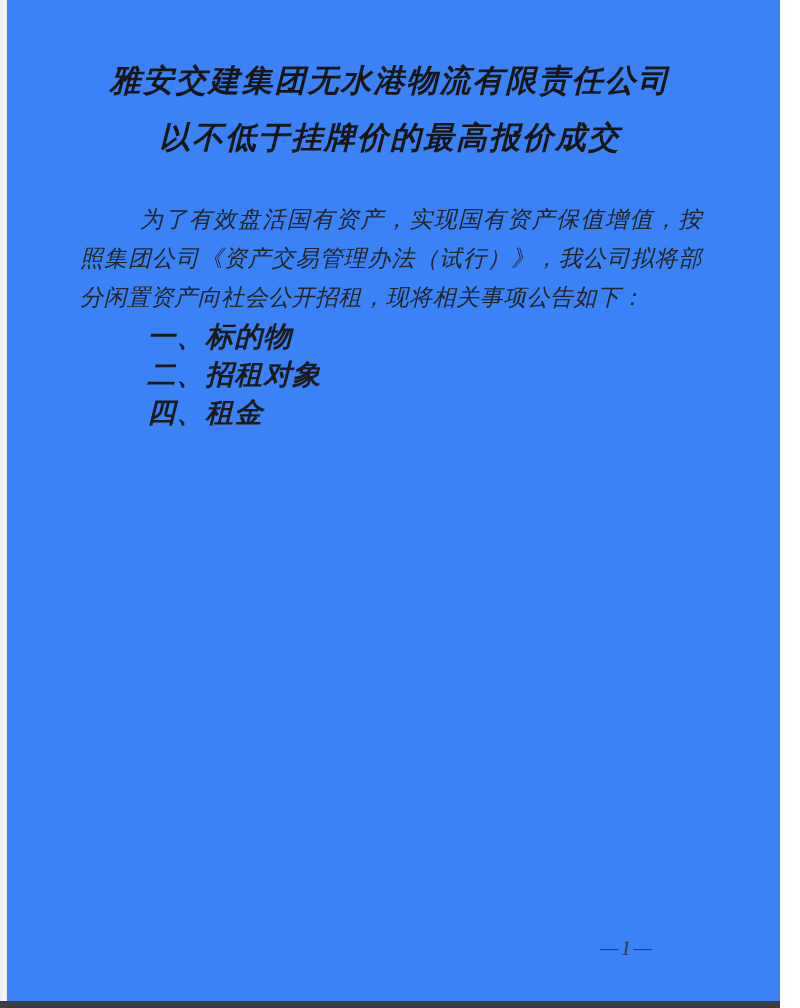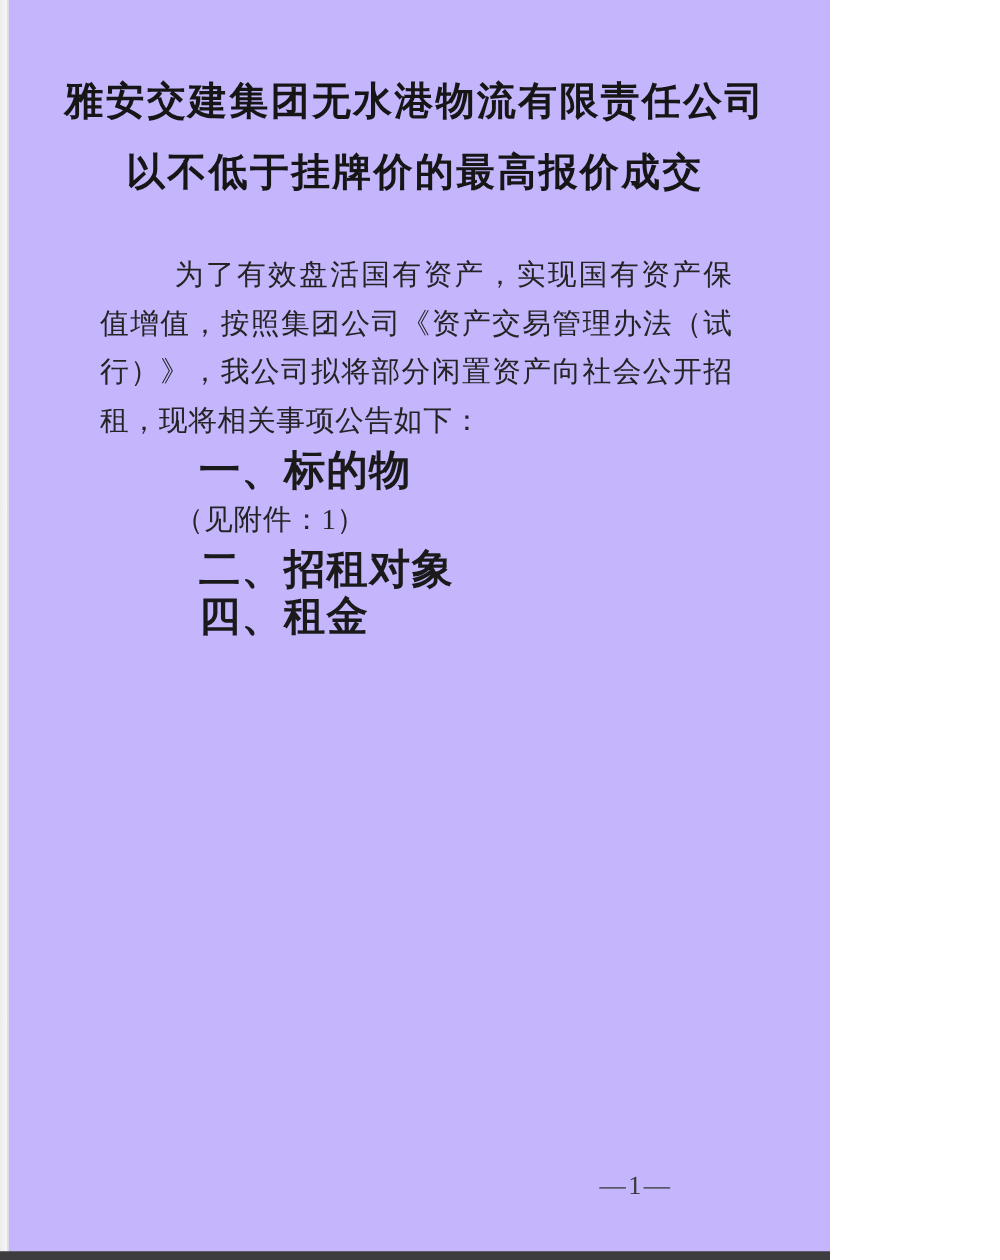--- a/index.html
+++ b/index.html
@@ -2,26 +2,27 @@
 <html><head>
 <meta charset="utf-8">
 <style>
   html, body {
     margin: 0;
     padding: 0;
     background: #ffffff;
   }
   .page {
     position: relative;
-    width: 664px;
+    width: 780px;
     height: 1008px;
-    background: #c4b5fd;
+    background: #3b82f6;
     overflow: hidden;
     color: #1f1f1f;
     font-family: "Liberation Serif", "DejaVu Serif", serif;
+    font-style: italic;
   }
   .scan-left-edge {
     position: absolute;
     left: 0;
     top: 0;
     width: 6px;
     height: 100%;
     background: linear-gradient(to right, #ececec, #f7f7f7);
     border-right: 1px solid #e4e4e4;
   }
@@ -56,21 +57,21 @@
     color: #242424;
   }
   .para {
     margin: 0;
     text-indent: 2.6em;
   }
   .section-heading {
     margin: 2px 0;
     font-family: "Liberation Sans", "DejaVu Sans", sans-serif;
     font-weight: 700;
-    font-size: 33px;
+    font-size: 28px;
     line-height: 36px;
     letter-spacing: 1px;
     text-indent: 2.4em;
     color: #1a1a1a;
   }
   .page-number {
     position: absolute;
     top: 936px;
     right: 126px;
     font-size: 21px;
@@ -89,21 +90,20 @@
   <h1 class="doc-title">
     <span class="title-line">雅安交建集团无水港物流有限责任公司</span>
     <span class="title-line">以不低于挂牌价的最高报价成交</span>
   </h1>
 
   <div class="doc-body">
 
     <p class="para">为了有效盘活国有资产，实现国有资产保值增值，按照集团公司《资产交易管理办法（试行）》，我公司拟将部分闲置资产向社会公开招租，现将相关事项公告如下：</p>
 
     <h2 class="section-heading">一、标的物</h2>
-    <p class="para">（见附件：1）</p>
 
     <h2 class="section-heading">二、招租对象</h2>
 
 
     <h2 class="section-heading">四、租金</h2>
 
   </div>
 
   <div class="page-number">—1—</div>
 

